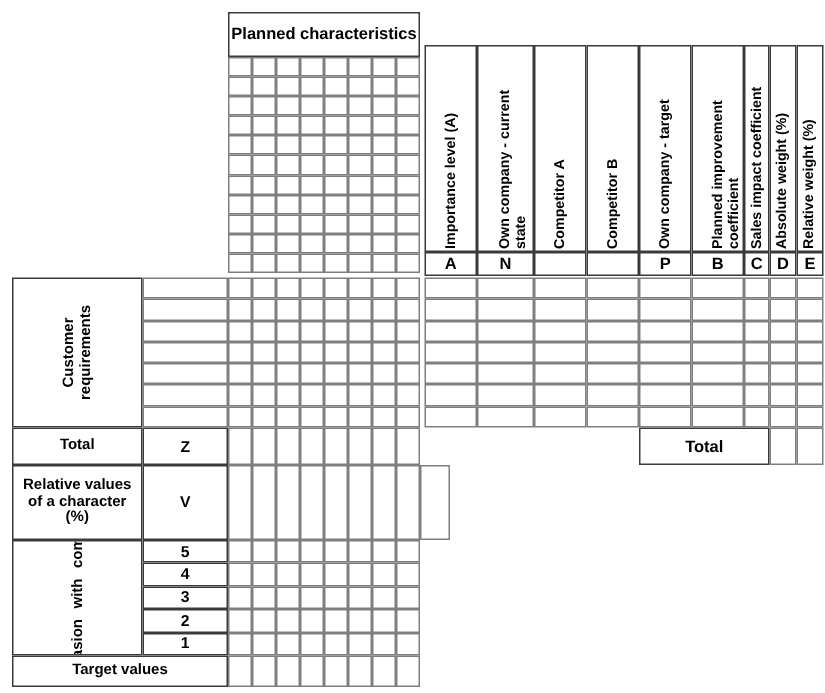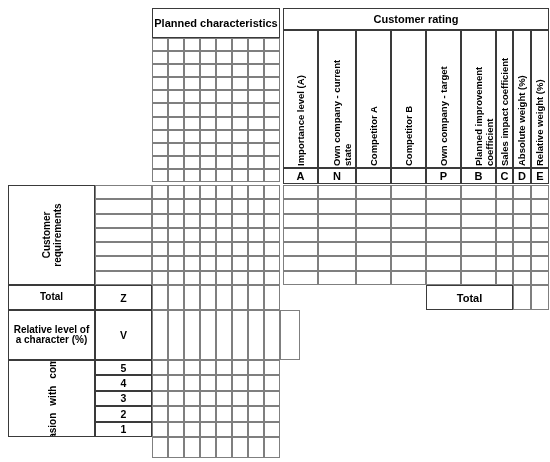--- a/index.html
+++ b/index.html
@@ -36,21 +36,20 @@
         display:flex;flex-direction:row;gap:7px;align-items:center;justify-content:center;
         font-weight:bold;font-size:10px;white-space:nowrap;}
   .num{position:absolute;box-sizing:border-box;border:1px solid #3a3a3a;
        display:flex;align-items:center;justify-content:center;font-weight:bold;font-size:10.5px;background:#fff;}
 </style>
 </head>
 <body>
 
 <div id="qfd">
     <div class="hdr" style="left: 152px; top: 8px; width: 128px; height: 30px; font-size: 11px;">Planned characteristics</div>
-    <div class="hdr" style="left: 283px; top: 8px; width: 266px; height: 22px;">Customer rating</div>
     <div class="cell" style="left: 152px; top: 38px; width: 16px; height: 13.0909px;"></div>
     <div class="cell" style="left: 168px; top: 38px; width: 16px; height: 13.0909px;"></div>
     <div class="cell" style="left: 184px; top: 38px; width: 16px; height: 13.0909px;"></div>
     <div class="cell" style="left: 200px; top: 38px; width: 16px; height: 13.0909px;"></div>
     <div class="cell" style="left: 216px; top: 38px; width: 16px; height: 13.0909px;"></div>
     <div class="cell" style="left: 232px; top: 38px; width: 16px; height: 13.0909px;"></div>
     <div class="cell" style="left: 248px; top: 38px; width: 16px; height: 13.0909px;"></div>
     <div class="cell" style="left: 264px; top: 38px; width: 16px; height: 13.0909px;"></div>
     <div class="cell" style="left: 152px; top: 51.0909px; width: 16px; height: 13.0909px;"></div>
     <div class="cell" style="left: 168px; top: 51.0909px; width: 16px; height: 13.0909px;"></div>
@@ -303,21 +302,21 @@
     <div class="cell" style="left: 168px; top: 285px; width: 16px; height: 25px;"></div>
     <div class="cell" style="left: 184px; top: 285px; width: 16px; height: 25px;"></div>
     <div class="cell" style="left: 200px; top: 285px; width: 16px; height: 25px;"></div>
     <div class="cell" style="left: 216px; top: 285px; width: 16px; height: 25px;"></div>
     <div class="cell" style="left: 232px; top: 285px; width: 16px; height: 25px;"></div>
     <div class="cell" style="left: 248px; top: 285px; width: 16px; height: 25px;"></div>
     <div class="cell" style="left: 264px; top: 285px; width: 16px; height: 25px;"></div>
     <div class="hdr" style="left: 426px; top: 285px; width: 87px; height: 25px;">Total</div>
     <div class="cell" style="left: 513px; top: 285px; width: 18px; height: 25px;"></div>
     <div class="cell" style="left: 531px; top: 285px; width: 18px; height: 25px;"></div>
-    <div class="lbl" style="left: 8px; top: 310px; width: 87px; height: 50px; padding: 0px 2px;">Relative level of a character (%)</div>
+    <div class="lbl" style="left: 8px; top: 310px; width: 87px; height: 50px; padding: 0px 2px;">Relative values of a character (%)</div>
     <div class="num" style="left: 95px; top: 310px; width: 57px; height: 50px;">V</div>
     <div class="cell" style="left: 152px; top: 310px; width: 16px; height: 50px;"></div>
     <div class="cell" style="left: 168px; top: 310px; width: 16px; height: 50px;"></div>
     <div class="cell" style="left: 184px; top: 310px; width: 16px; height: 50px;"></div>
     <div class="cell" style="left: 200px; top: 310px; width: 16px; height: 50px;"></div>
     <div class="cell" style="left: 216px; top: 310px; width: 16px; height: 50px;"></div>
     <div class="cell" style="left: 232px; top: 310px; width: 16px; height: 50px;"></div>
     <div class="cell" style="left: 248px; top: 310px; width: 16px; height: 50px;"></div>
     <div class="cell" style="left: 264px; top: 310px; width: 16px; height: 50px;"></div>
     <div class="cell" style="left: 280px; top: 310px; width: 20px; height: 50px;"></div>
@@ -366,20 +365,21 @@
     <div class="cell" style="left: 264px; top: 406.2px; width: 16px; height: 15.4px;"></div>
     <div class="num" style="left: 95px; top: 421.6px; width: 57px; height: 15.4px;">1</div>
     <div class="cell" style="left: 152px; top: 421.6px; width: 16px; height: 15.4px;"></div>
     <div class="cell" style="left: 168px; top: 421.6px; width: 16px; height: 15.4px;"></div>
     <div class="cell" style="left: 184px; top: 421.6px; width: 16px; height: 15.4px;"></div>
     <div class="cell" style="left: 200px; top: 421.6px; width: 16px; height: 15.4px;"></div>
     <div class="cell" style="left: 216px; top: 421.6px; width: 16px; height: 15.4px;"></div>
     <div class="cell" style="left: 232px; top: 421.6px; width: 16px; height: 15.4px;"></div>
     <div class="cell" style="left: 248px; top: 421.6px; width: 16px; height: 15.4px;"></div>
     <div class="cell" style="left: 264px; top: 421.6px; width: 16px; height: 15.4px;"></div>
+    <div class="lbl" style="left: 8px; top: 437px; width: 144px; height: 21px;">Target values</div>
     <div class="cell" style="left: 152px; top: 437px; width: 16px; height: 21px;"></div>
     <div class="cell" style="left: 168px; top: 437px; width: 16px; height: 21px;"></div>
     <div class="cell" style="left: 184px; top: 437px; width: 16px; height: 21px;"></div>
     <div class="cell" style="left: 200px; top: 437px; width: 16px; height: 21px;"></div>
     <div class="cell" style="left: 216px; top: 437px; width: 16px; height: 21px;"></div>
     <div class="cell" style="left: 232px; top: 437px; width: 16px; height: 21px;"></div>
     <div class="cell" style="left: 248px; top: 437px; width: 16px; height: 21px;"></div>
     <div class="cell" style="left: 264px; top: 437px; width: 16px; height: 21px;"></div>
   </div>
 

